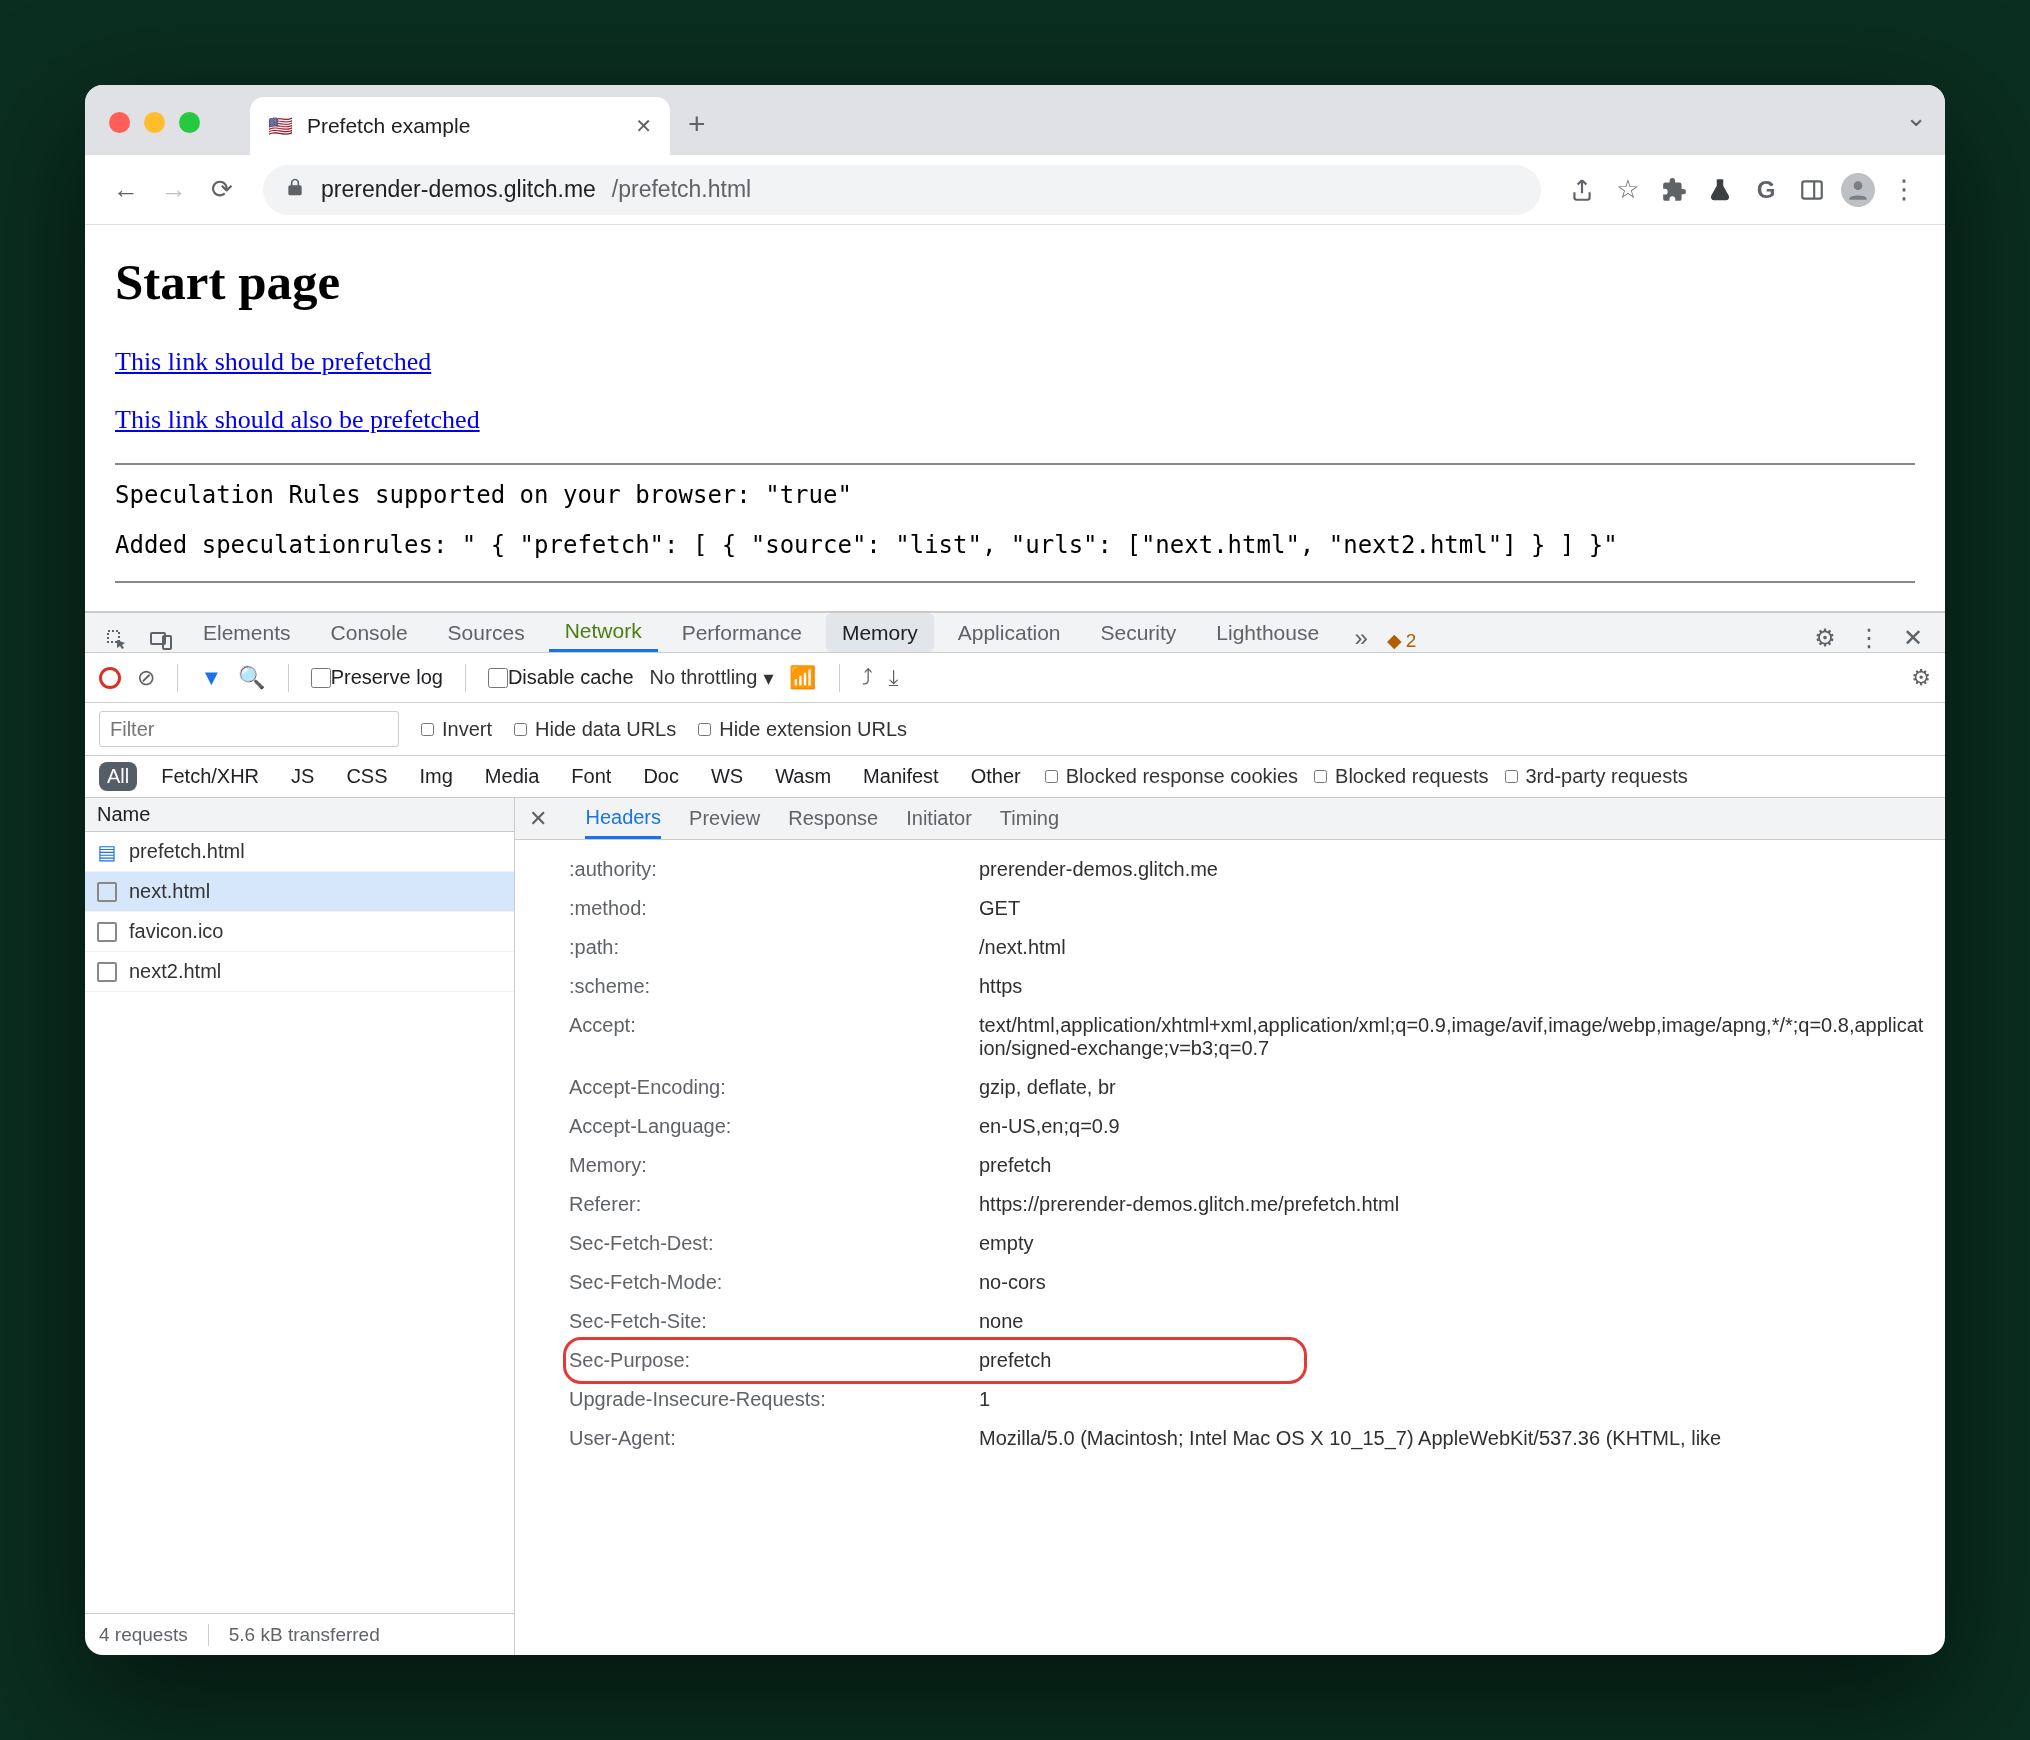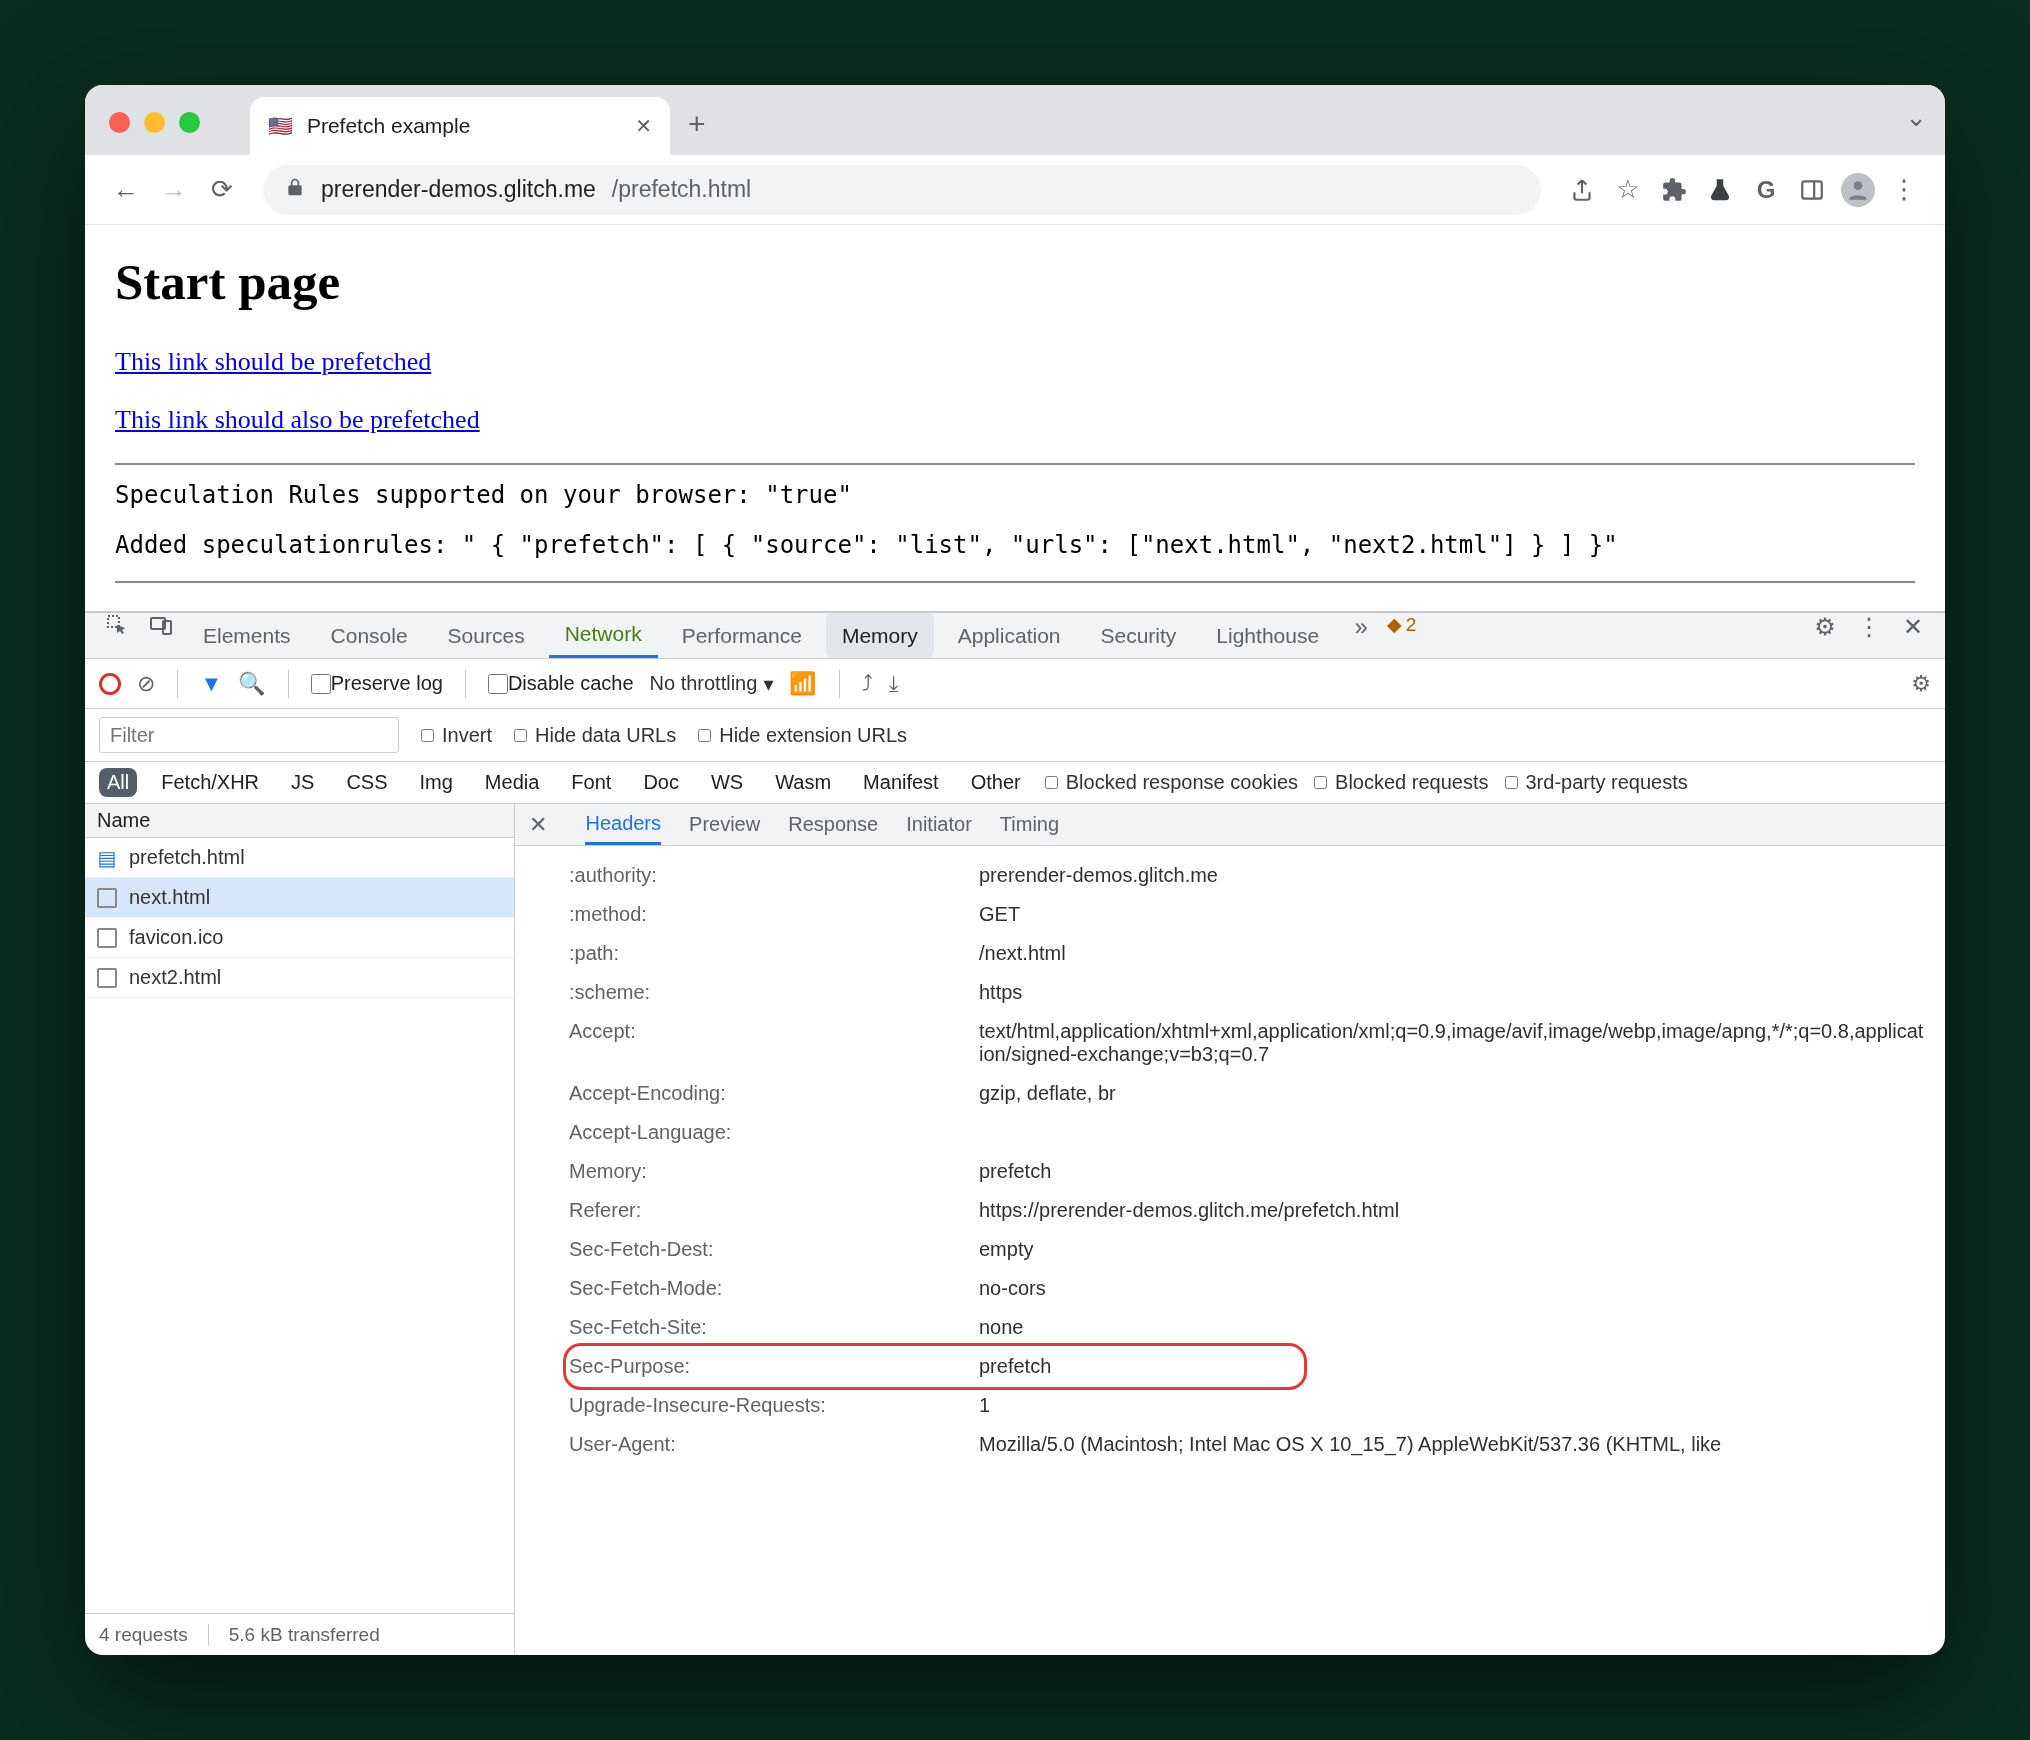--- a/index.html
+++ b/index.html
@@ -88,21 +88,21 @@
   
   .page-content {
     padding: 28px 30px 12px 30px;
   }
   .page-content h1 { font-family: Georgia, "Times New Roman", serif; font-size: 51px; font-weight: bold; margin-bottom: 36px; }
   .page-content a { color:#0000ee; text-decoration: underline; font-family: Georgia, serif; font-size: 26px; display:block; margin-bottom: 28px; }
   .page-content hr { border: none; border-top: 2px solid #888; margin: 10px 0 16px; }
   .page-content pre { font-family: ui-monospace, Menlo, monospace; font-size: 24px; white-space: pre-wrap; margin-bottom: 22px; color:#000; }
   
   .devtools { flex:1; display:flex; flex-direction: column; border-top: 2px solid #c9c9c9; font-size: 20px; color:#333; min-height:0; }
-  .dt-tabs { height: 46px; display:flex; align-items:flex-start; padding: 0 14px; gap: 8px; border-bottom: 1px solid #ccc; background:#f1f3f4; }
+  .dt-tabs { height: 40px; display:flex; align-items:flex-end; padding: 0 14px; gap: 8px; border-bottom: 1px solid #ccc; background:#f1f3f4; }
   .dt-tab { padding: 0 16px; height: 100%; display:flex; align-items:center; color:#5f6368; font-size: 21px; cursor:pointer; }
   .dt-tab.active { color:#4d7c0f; border-bottom: 3px solid #1a73e8; }
   .dt-tab.hover { background:#e2e5e9; color:#202124;border-radius:6px; }
   .dt-tabs .spacer { flex:1; }
   .dt-tabs .warn { color:#b06000; font-size: 19px; display:flex; align-items:center; gap:4px; }
   .dt-tabs .dt-icon { color:#5f6368; font-size: 24px; width:36px; display:flex; justify-content:center; }
   .dt-subbar { height: 50px; display:flex; align-items:center; padding: 0 14px; gap: 16px; border-bottom:1px solid #ccc; background:#fff; }
   .dt-subbar .rec { width:22px; height:22px; border-radius:50%; border: 3px solid #d93025; background:#fff; display:inline-block; box-sizing:border-box; }
   .dt-subbar .noentry { font-size: 22px; color:#5f6368; }
   .dt-subbar .funnel { color:#1a73e8; font-size:22px; }
@@ -379,20 +379,21 @@
             <div class="hrow">
               <div class="hname">Accept:</div>
               <div class="hval">text/html,application/xhtml+xml,application/xml;q=0.9,image/avif,image/webp,image/apng,*/*;q=0.8,application/signed-exchange;v=b3;q=0.7</div>
             </div>
             <div class="hrow">
               <div class="hname">Accept-Encoding:</div>
               <div class="hval">gzip, deflate, br</div>
             </div>
             <div class="hrow">
               <div class="hname">Accept-Language:</div>
+              <div class="hval">en-US,en;q=0.9</div>
             </div>
             <div class="hrow">
               <div class="hname">Memory:</div>
               <div class="hval">prefetch</div>
             </div>
             <div class="hrow">
               <div class="hname">Referer:</div>
               <div class="hval">https://prerender-demos.glitch.me/prefetch.html</div>
             </div>
             <div class="hrow">

